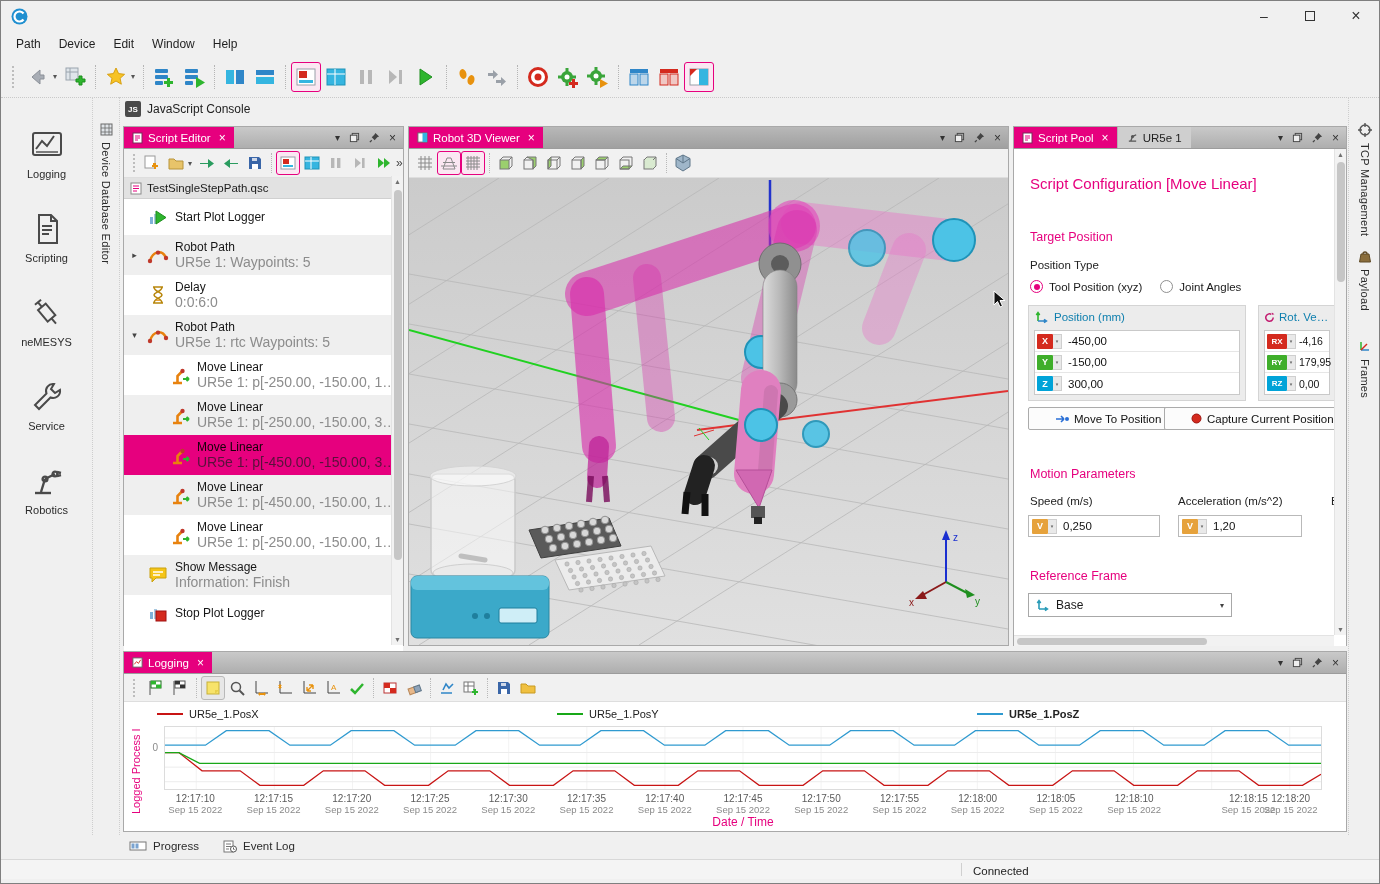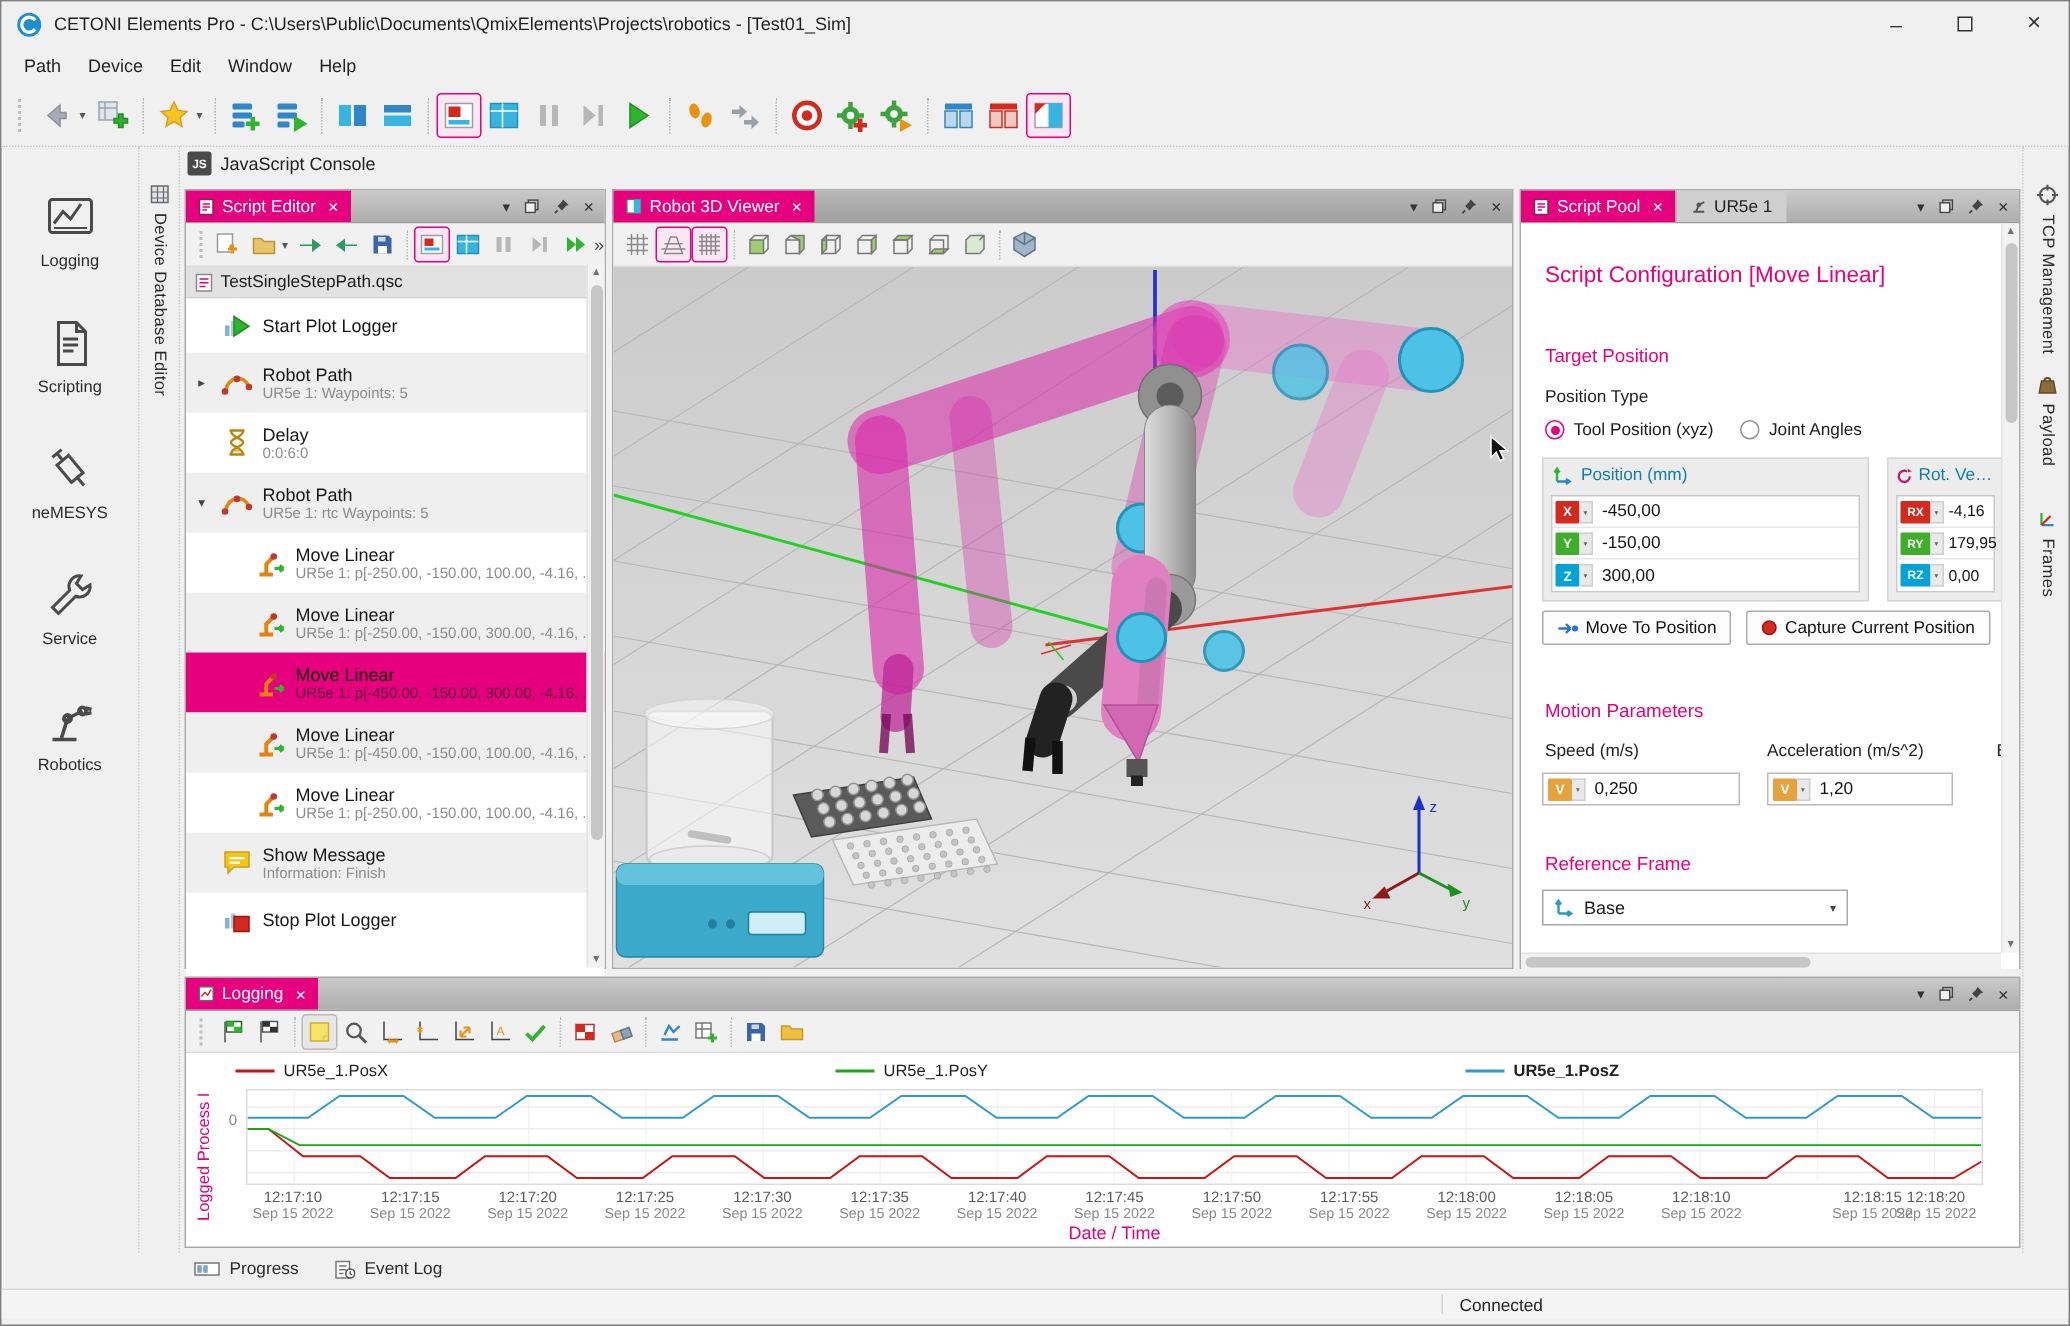--- a/index.html
+++ b/index.html
@@ -53,21 +53,21 @@
 .filerow .fcol{margin-left:auto;color:#555;font-size:9px}
 .tree{position:relative;overflow:hidden;background:#fff}
 .trow{display:flex;align-items:center;gap:5px;height:40px}
 .trow.slim{height:36px}
 .trow.alt{background:#efefef}
 .trow.sel{background:#e6007e}
 .chev{width:13px;font-size:9px;color:#444;text-align:center;flex:none}
 .sicon{width:24px;height:24px;flex:none;display:flex;align-items:center;justify-content:center}
 .ttxt{display:flex;flex-direction:column;justify-content:center;min-width:0}
 .tt{font-size:12px;color:#161616;white-space:nowrap}
-.ts{font-size:10px;color:#8c8c8c;white-space:nowrap;overflow:hidden;text-overflow:ellipsis;max-width:200px}
+.ts{font-size:14px;color:#8c8c8c;white-space:nowrap;overflow:hidden;text-overflow:ellipsis;max-width:200px}
 .trow.sel .tt{color:#140008}.trow.sel .ts{color:#59113b}
 
 .vscroll{position:absolute;top:0;right:0;width:12px;background:#f2f2f2;border-left:1px solid #e3e3e3}
 .vthumb{position:absolute;left:2px;width:8px;background:#c6c6c6;border-radius:4px}
 .hscroll{position:absolute;left:0;bottom:0;height:11px;background:#f2f2f2;border-top:1px solid #e3e3e3}
 .hthumb{position:absolute;top:2px;height:7px;background:#c6c6c6;border-radius:4px}
 .sarrow{color:#707070;font-size:7px;text-align:center;line-height:11px}
 
 .v3d{position:relative;width:100%;height:467px;overflow:hidden}
 
@@ -82,21 +82,21 @@
 .grp{position:absolute;background:#ececec;border:1px solid #d4d4d4}
 .grp-head{height:22px;display:flex;align-items:center;gap:5px;padding:0 6px;font-size:11.5px;color:#0e7fae;white-space:nowrap;overflow:hidden}
 .grp-head .gt{overflow:hidden;text-overflow:ellipsis}
 .grp-body{position:absolute;left:5px;right:5px;top:24px;bottom:5px;background:#fff;border:1px solid #c9c9c9}
 .frow{display:flex;align-items:center;height:21px;border-bottom:1px solid #e6e6e6}
 .frow:last-child{border-bottom:none}
 .chip{width:16px;height:15px;margin-left:2px;color:#fff;font-size:9px;font-weight:bold;display:flex;align-items:center;justify-content:center;border-radius:1px;flex:none}
 .chip.wide{width:20px;font-size:8px}
 .chipdd{width:9px;height:15px;background:#e9e9e9;border:1px solid #cfcfcf;border-left:none;color:#666;font-size:5px;display:flex;align-items:center;justify-content:center;flex:none}
 .fval{font-size:11.5px;padding-left:6px;color:#111;white-space:nowrap}
-.btn{position:absolute;height:23px;display:flex;align-items:center;gap:5px;padding:0 9px;background:#fcfcfc;border:1px solid #ababab;border-radius:2px;font-size:11.5px;color:#111;white-space:nowrap}
+.btn{position:absolute;height:23px;display:flex;align-items:center;gap:5px;padding:0 26px;background:#fcfcfc;border:1px solid #ababab;border-radius:2px;font-size:11.5px;color:#111;white-space:nowrap}
 .pfield{position:absolute;height:22px;display:flex;align-items:center;background:#fff;border:1px solid #b9b9b9}
 .dd{position:absolute;height:24px;display:flex;align-items:center;gap:6px;padding:0 7px;background:#fff;border:1px solid #a8a8a8}
 .dd .darr{margin-left:auto;font-size:8px;color:#444}
 
 .lgitem{position:absolute;display:flex;align-items:center;gap:6px;top:0}
 .lgline{width:26px;height:2px;display:inline-block}
 .lgtext{font-size:11px;color:#222}
 .plot{position:absolute;background:#fff;border:1px solid #dcdcdc}
 .tick{position:absolute;width:70px;text-align:center;display:flex;flex-direction:column}
 .tick .t1{font-size:10px;color:#5a5a5a}
@@ -118,21 +118,20 @@
 
 <div class="app">
 
   <div class="titlebar">
     <span>
         <svg width="17" height="17" viewBox="0 0 17 17">
           <circle cx="8.5" cy="8.5" r="8" fill="#1f8fd0"></circle>
           <path d="M12.5 5.5A5 5 0 1 0 12.5 11.5" fill="none" stroke="#fff" stroke-width="2.2"></path>
         </svg>
       </span>
-    <span class="ttl">CETONI Elements Pro - C:\Users\Public\Documents\QmixElements\Projects\robotics - [Test01_Sim]</span>
     <div class="winbtns">
       <div class="winbtn">–</div>
       <div class="winbtn">
           <span class="maxbox"></span>
         </div>
       <div class="winbtn" style="font-size:16px">×</div>
     </div>
   </div>
 
   <div class="menubar">

